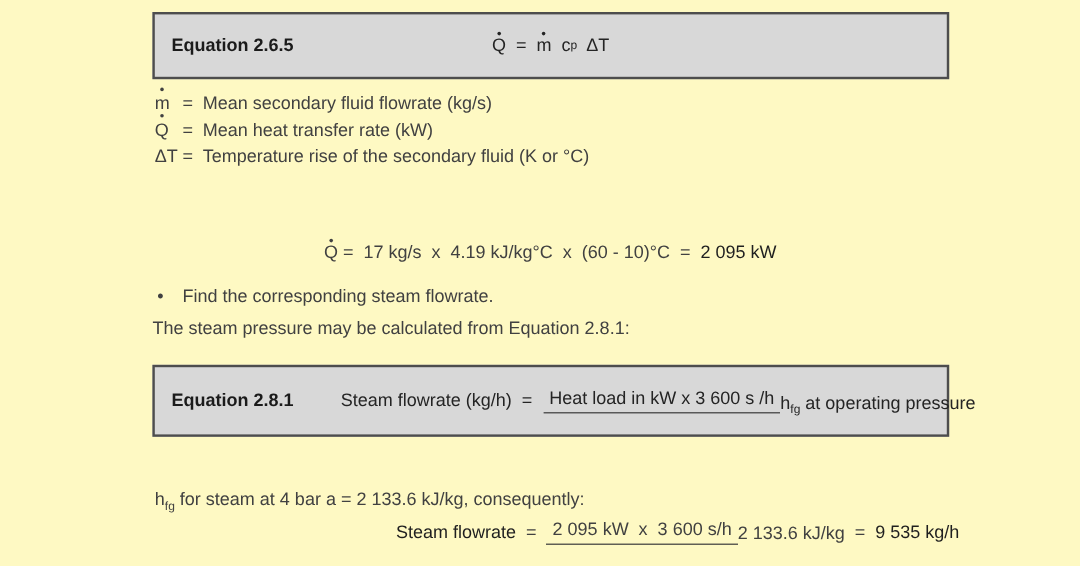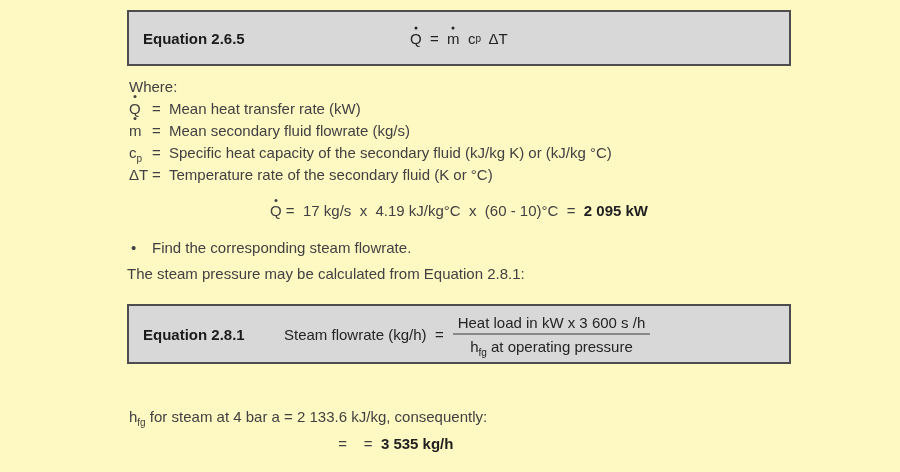--- a/index.html
+++ b/index.html
@@ -27,71 +27,69 @@
   #eqbox1 .boxformula { left:281px; }
   #eqbox2 .boxformula { left:155px; }
   .overdot { position:relative; display:inline-block; }
   .overdot::after {
     content:""; position:absolute; top:-3.5px; left:50%;
     transform:translateX(-50%); width:3px; height:3px;
     border-radius:50%; background:currentColor;
   }
   sub.sb { font-size:10px; line-height:0; vertical-align:-4px; }
   .pre { white-space:pre; }
-  .frac { display:inline-flex; flex-direction:column; align-items:center; text-align:center; }
+  .frac { display:inline-flex; flex-direction:row; align-items:center; text-align:center; }
   .frac .num { padding:0 5px 3px 5px; border-bottom:1.5px solid #3a3a3a; white-space:pre; }
   .frac .den { padding-top:3px; white-space:pre; }
   #eqbox2 .frac { margin-left:9px; }
   .whereblock { position:absolute; left:129px; top:76px; line-height:22px; }
   .wrow { height:22px; }
   .sym { display:inline-block; width:23px; white-space:pre; }
   .weq { display:inline-block; width:17px; }
   .calcline {
     position:absolute; left:270px; top:202px; white-space:pre;
     display:flex; align-items:center; color:#414141;
   }
-  .bold { font-weight:bold; color:#1f1f1f;text-align:right; }
+  .bold { font-weight:normal; color:#1f1f1f;text-align:right; }
   .bulletline { position:absolute; left:131px; top:239px; display:flex; }
   .bulletmark { width:21px; }
   .para { position:absolute; left:127px; top:265px; }
   .hfgline { position:absolute; left:129px; top:408px; white-space:pre; }
   .finalrow {
     position:absolute; left:330px; top:420px; height:46px;
     display:flex; align-items:center; white-space:pre;
   }
 </style>
 </head>
 <body>
 
 <div class="page">
 
   <div class="eqbox" id="eqbox1">
     <span class="boxlabel">Equation 2.6.5</span>
     <span class="boxformula"><span class="overdot">Q</span><span class="pre">  =  </span><span class="overdot">m</span><span class="pre">  c</span><sub class="sb">p</sub><span class="pre">  ΔT</span></span>
   </div>
 
   <div class="whereblock">
-    <div>Where:</div>
+    <div class="wrow"><span class="sym"><span class="overdot">m</span></span><span class="weq">=</span><span>Mean secondary fluid flowrate (kg/s)</span></div>
     <div class="wrow"><span class="sym"><span class="overdot">Q</span></span><span class="weq">=</span><span>Mean heat transfer rate (kW)</span></div>
-    <div class="wrow"><span class="sym"><span class="overdot">m</span></span><span class="weq">=</span><span>Mean secondary fluid flowrate (kg/s)</span></div>
-    <div class="wrow"><span class="sym"><span>c</span><sub class="sb">p</sub></span><span class="weq">=</span><span>Specific heat capacity of the secondary fluid (kJ/kg K) or (kJ/kg °C)</span></div>
-    <div class="wrow"><span class="sym"><span>ΔT</span></span><span class="weq">=</span><span>Temperature rate of the secondary fluid (K or °C)</span></div>
+    <div class="wrow"><span class="sym"><span>ΔT</span></span><span class="weq">=</span><span>Temperature rise of the secondary fluid (K or °C)</span></div>
   </div>
 
   <div class="calcline"><span class="overdot">Q</span><span class="pre"> =  17 kg/s  x  4.19 kJ/kg°C  x  (60 - 10)°C  =  </span><span class="bold">2 095 kW</span></div>
 
   <div class="bulletline">
     <span class="bulletmark">•</span>
     <span>Find the corresponding steam flowrate.</span>
   </div>
 
   <div class="para">The steam pressure may be calculated from Equation 2.8.1:</div>
 
   <div class="eqbox" id="eqbox2">
     <span class="boxlabel">Equation 2.8.1</span>
     <span class="boxformula"><span class="pre">Steam flowrate (kg/h)  =</span><span class="frac"><span class="num">Heat load in kW x 3 600 s /h</span><span class="den"><span>h</span><sub class="sb">fg</sub><span class="pre"> at operating pressure</span></span></span></span>
   </div>
 
   <div class="hfgline"><span>h</span><sub class="sb">fg</sub><span class="pre"> for steam at 4 bar a = 2 133.6 kJ/kg, consequently:</span></div>
 
-  <div class="finalrow"><span class="pre">  =  </span><span class="pre">  =  </span><span class="bold">3 535 kg/h</span></div>
+  <div class="finalrow"><span class="bold">Steam flowrate</span><span class="pre">  =  </span><span class="frac"><span class="num">2 095 kW  x  3 600 s/h</span><span class="den">2 133.6 kJ/kg</span></span><span class="pre">  =  </span><span class="bold">9 535 kg/h</span></div>
 
 </div>
 
 </body></html>

